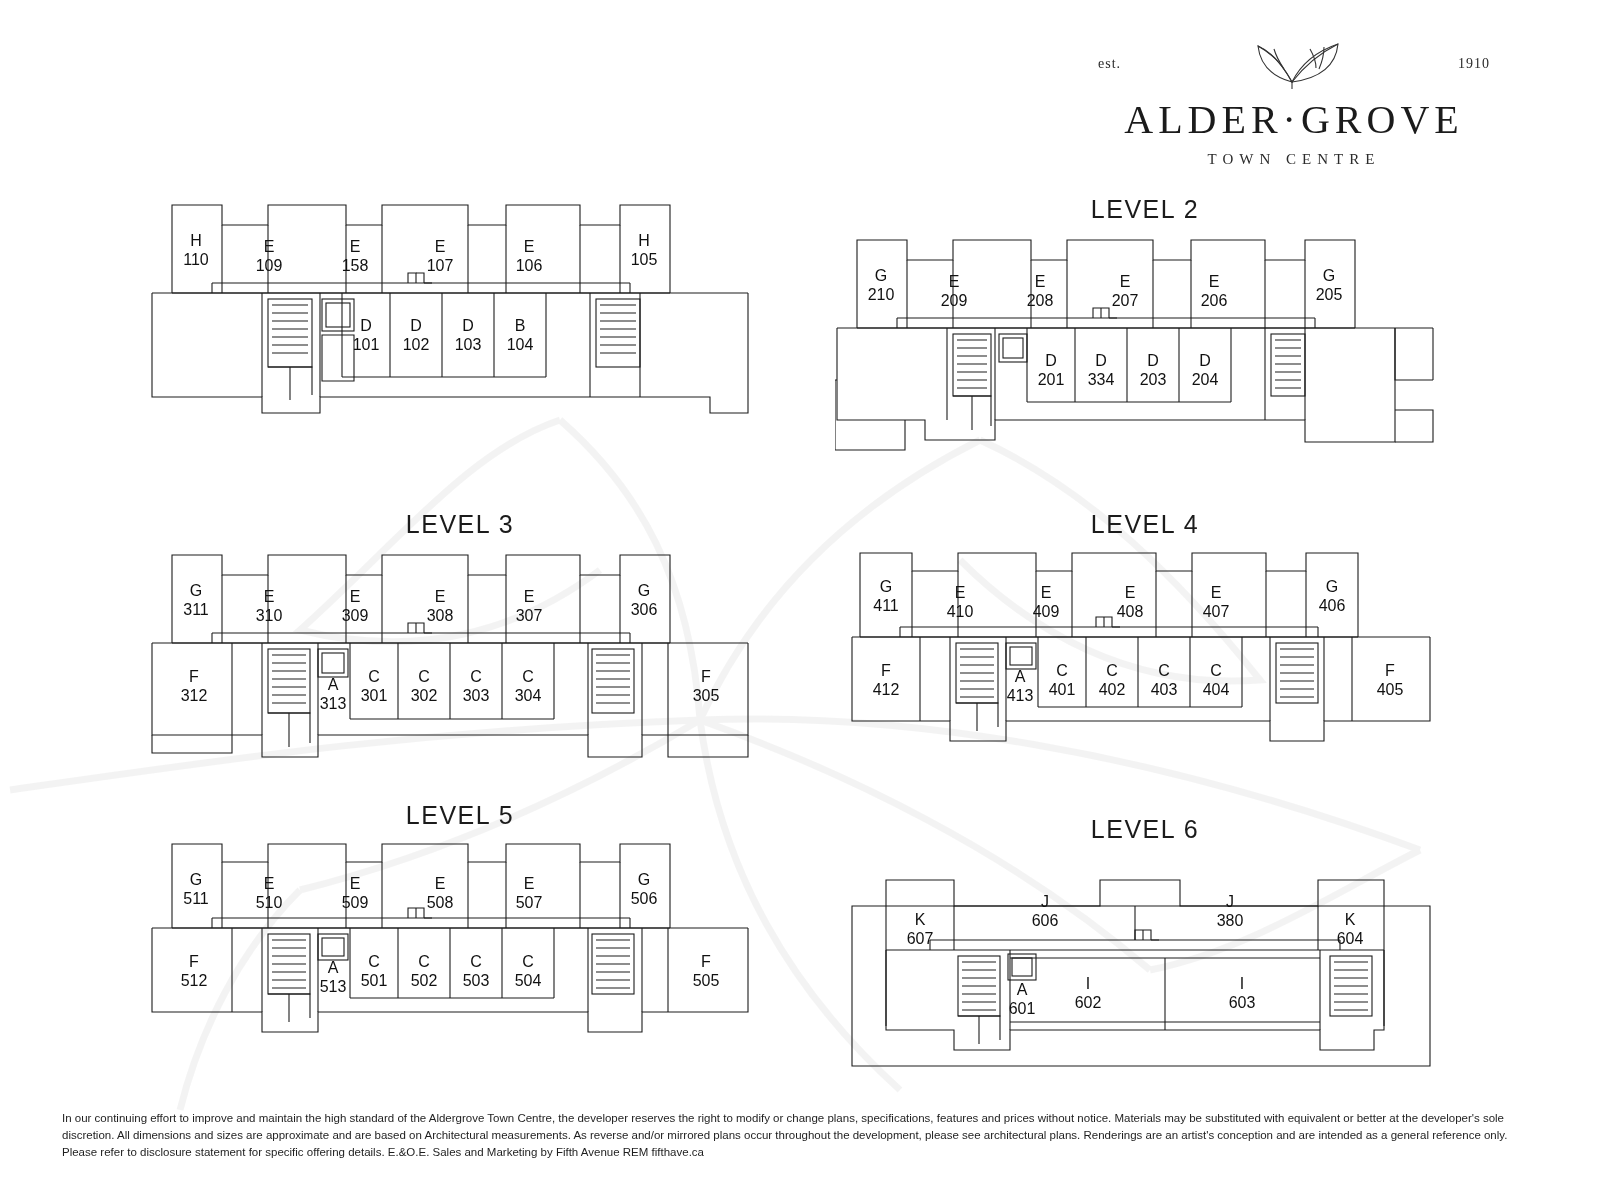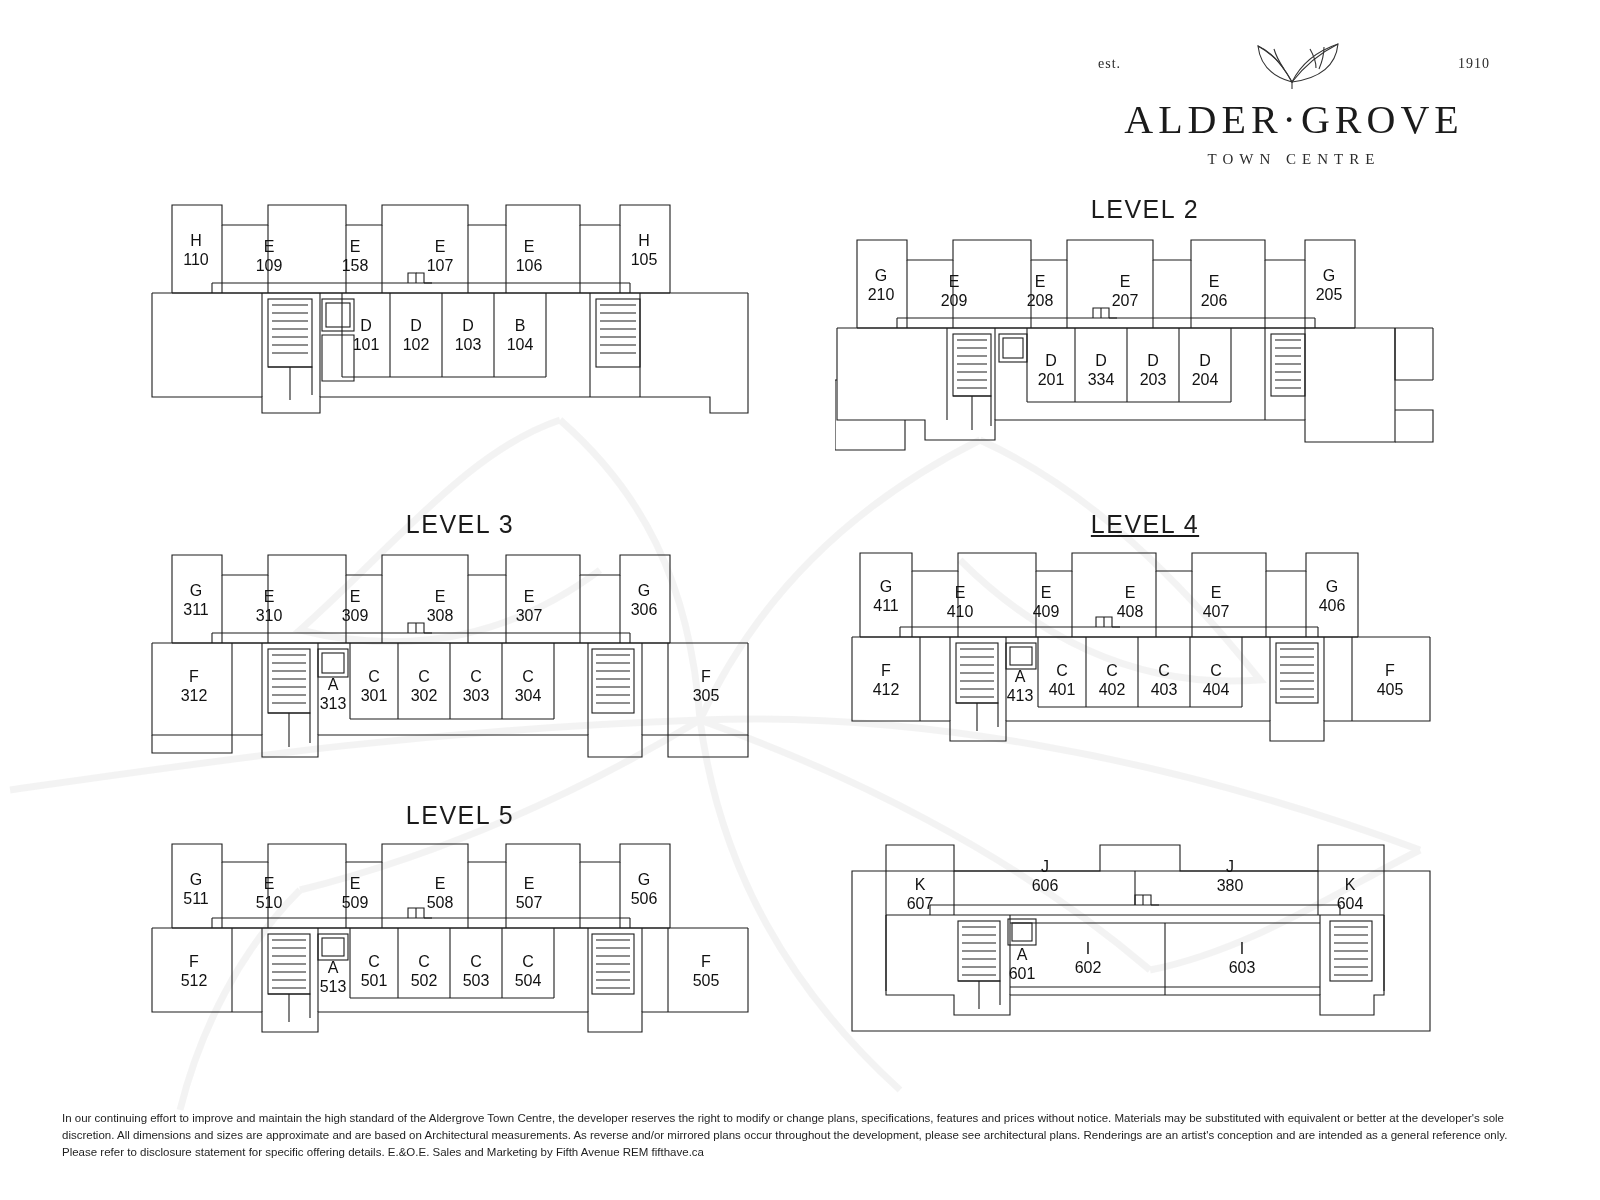--- a/index.html
+++ b/index.html
@@ -453,21 +453,21 @@
       <span class="t">C</span>
       <span class="n">304</span>
     </div>
     <div class="unit" style="left:556px; top:142px;">
       <span class="t">F</span>
       <span class="n">305</span>
     </div>
   </div>
 </div>
 
-<div class="level" style="left:850px; top:510px; width:590px;text-decoration:underline;">
+<div class="level" style="left:850px; top:510px; width:590px;">
   <div class="level-title">LEVEL 4</div>
   <div class="plan">
     <svg width="590" height="220" viewBox="0 0 590 220" xmlns="http://www.w3.org/2000/svg">
       <g fill="none" stroke="#1c1c1c" stroke-width="1.1">
         <path d="M10 60 L10 8 L62 8 L62 26 L108 26 L108 8 L186 8 L186 26 L222 26 L222 8 L306 8 L306 26 L342 26 L342 8 L416 8 L416 26 L456 26 L456 8 L508 8 L508 60"></path>
         <path d="M62 26 L62 92"></path>
           <path d="M108 26 L108 92"></path>
           <path d="M186 26 L186 92"></path>
         <path d="M222 26 L222 92"></path>
           <path d="M306 26 L306 92"></path>
@@ -658,20 +658,21 @@
       <span class="n">504</span>
     </div>
     <div class="unit" style="left:556px; top:136px;">
       <span class="t">F</span>
       <span class="n">505</span>
     </div>
   </div>
 </div>
 
 <div class="level" style="left:850px; top:815px; width:590px;">
+  <div class="level-title">LEVEL 6</div>
   <div class="plan">
     <svg width="590" height="220" viewBox="0 0 590 220" xmlns="http://www.w3.org/2000/svg">
       <g fill="none" stroke="#1c1c1c" stroke-width="1.1">
 
         <path d="M2 56 L2 216 L580 216 L580 56 Z"></path>
 
         <path d="M36 60 L36 30 L104 30 L104 56 L250 56 L250 30 L330 30 L330 56 L468 56 L468 30 L534 30 L534 60"></path>
         <path d="M36 60 L36 176"></path>
         <path d="M534 60 L534 176"></path>
         <path d="M104 56 L104 100"></path>

